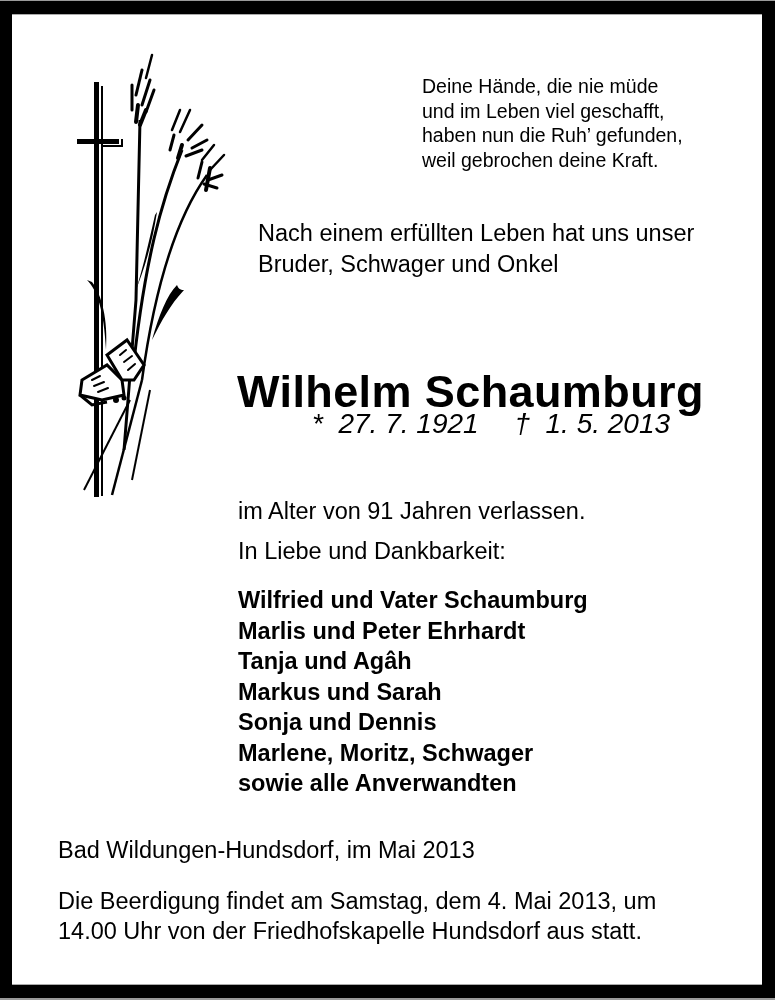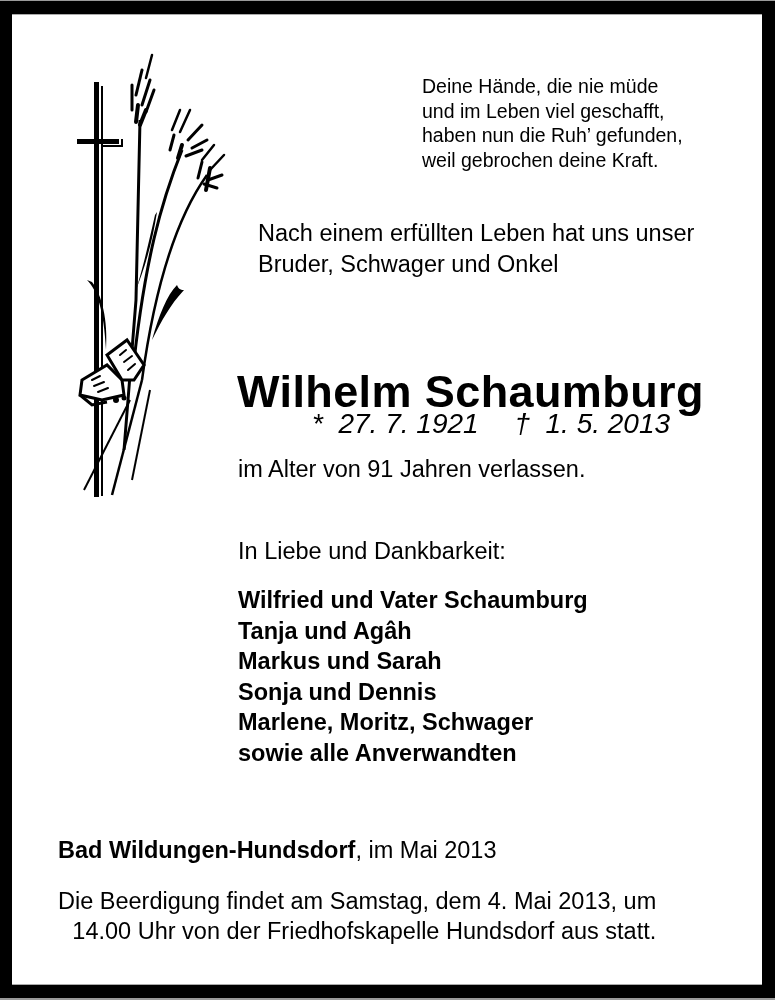--- a/index.html
+++ b/index.html
@@ -7,26 +7,26 @@
     .frame { position: absolute; left: 0; top: 1px; width: 775px; height: 997px; background: #000; }
     .edge-top { position: absolute; left: 0; top: 0; width: 775px; height: 1px; background: #9a9a9a; }
     .edge-bot { position: absolute; left: 0; top: 998px; width: 775px; height: 2px; background: #9a9a9a; }
     .paper { position: absolute; left: 12px; top: 14px; width: 750px; height: 971px; background: #fff; border-top: 1px solid #aaa; border-bottom: 1px solid #aaa; box-sizing: border-box; }
     .abs { position: absolute; white-space: nowrap; }
     .poem { left: 422px; top: 74px; font-size: 19.5px; line-height: 24.5px; }
     .intro { left: 238px; top: 218px; font-size: 23.5px; line-height: 31px; margin-left: 20px; }
     .name { left: 237px; top: 342px; font-size: 45px; font-weight: bold; letter-spacing: 0.4px; margin-top: 24px; }
     .dates { left: 312px; top: 408px; font-size: 28px; font-style: italic; }
     .dates .gap { display: inline-block; width: 28px; }
-    .age { left: 238px; top: 456px; font-size: 23.5px; }
+    .age { left: 238px; top: 498px; font-size: 23.5px; }
     .thanks { left: 238px; top: 538px; font-size: 23.5px; text-align: center; }
     .family { left: 238px; top: 585px; font-size: 23.5px; font-weight: bold; line-height: 30.5px; }
     .place { left: 58px; top: 837px; font-size: 23.5px; }
-    .place b { font-weight: bold; }
-    .funeral { left: 58px; top: 886px; font-size: 23.5px; line-height: 30px; text-align: right; }
+    .place b { font-weight: normal; }
+    .funeral { left: 58px; top: 886px; font-size: 23.5px; line-height: 30px; }
     .art { position: absolute; left: 62px; top: 50px; width: 170px; height: 450px; }
     .line { display: block; }
   </style>
 </head>
 <body>
 
 <div class="edge-top"></div>
 <div class="frame"></div>
 <div class="edge-bot"></div>
 
@@ -110,20 +110,21 @@
   <span>†</span>&nbsp;
   <span>1. 5. 2013</span>
 </div>
 
 <div class="abs age">im Alter von 91 Jahren verlassen.</div>
 
 <div class="abs thanks">In Liebe und Dankbarkeit:</div>
 
 <div class="abs family">
   <span class="line">Wilfried und Vater Schaumburg</span>
+  <span class="line">Marlis und Peter Ehrhardt</span>
   <span class="line">Tanja und Agâh</span>
   <span class="line">Markus und Sarah</span>
   <span class="line">Sonja und Dennis</span>
   <span class="line">Marlene, Moritz, Schwager</span>
   <span class="line">sowie alle Anverwandten</span>
 </div>
 
 <div class="abs place"><b>Bad Wildungen-Hundsdorf</b><span>, im Mai 2013</span></div>
 
 <div class="abs funeral">

